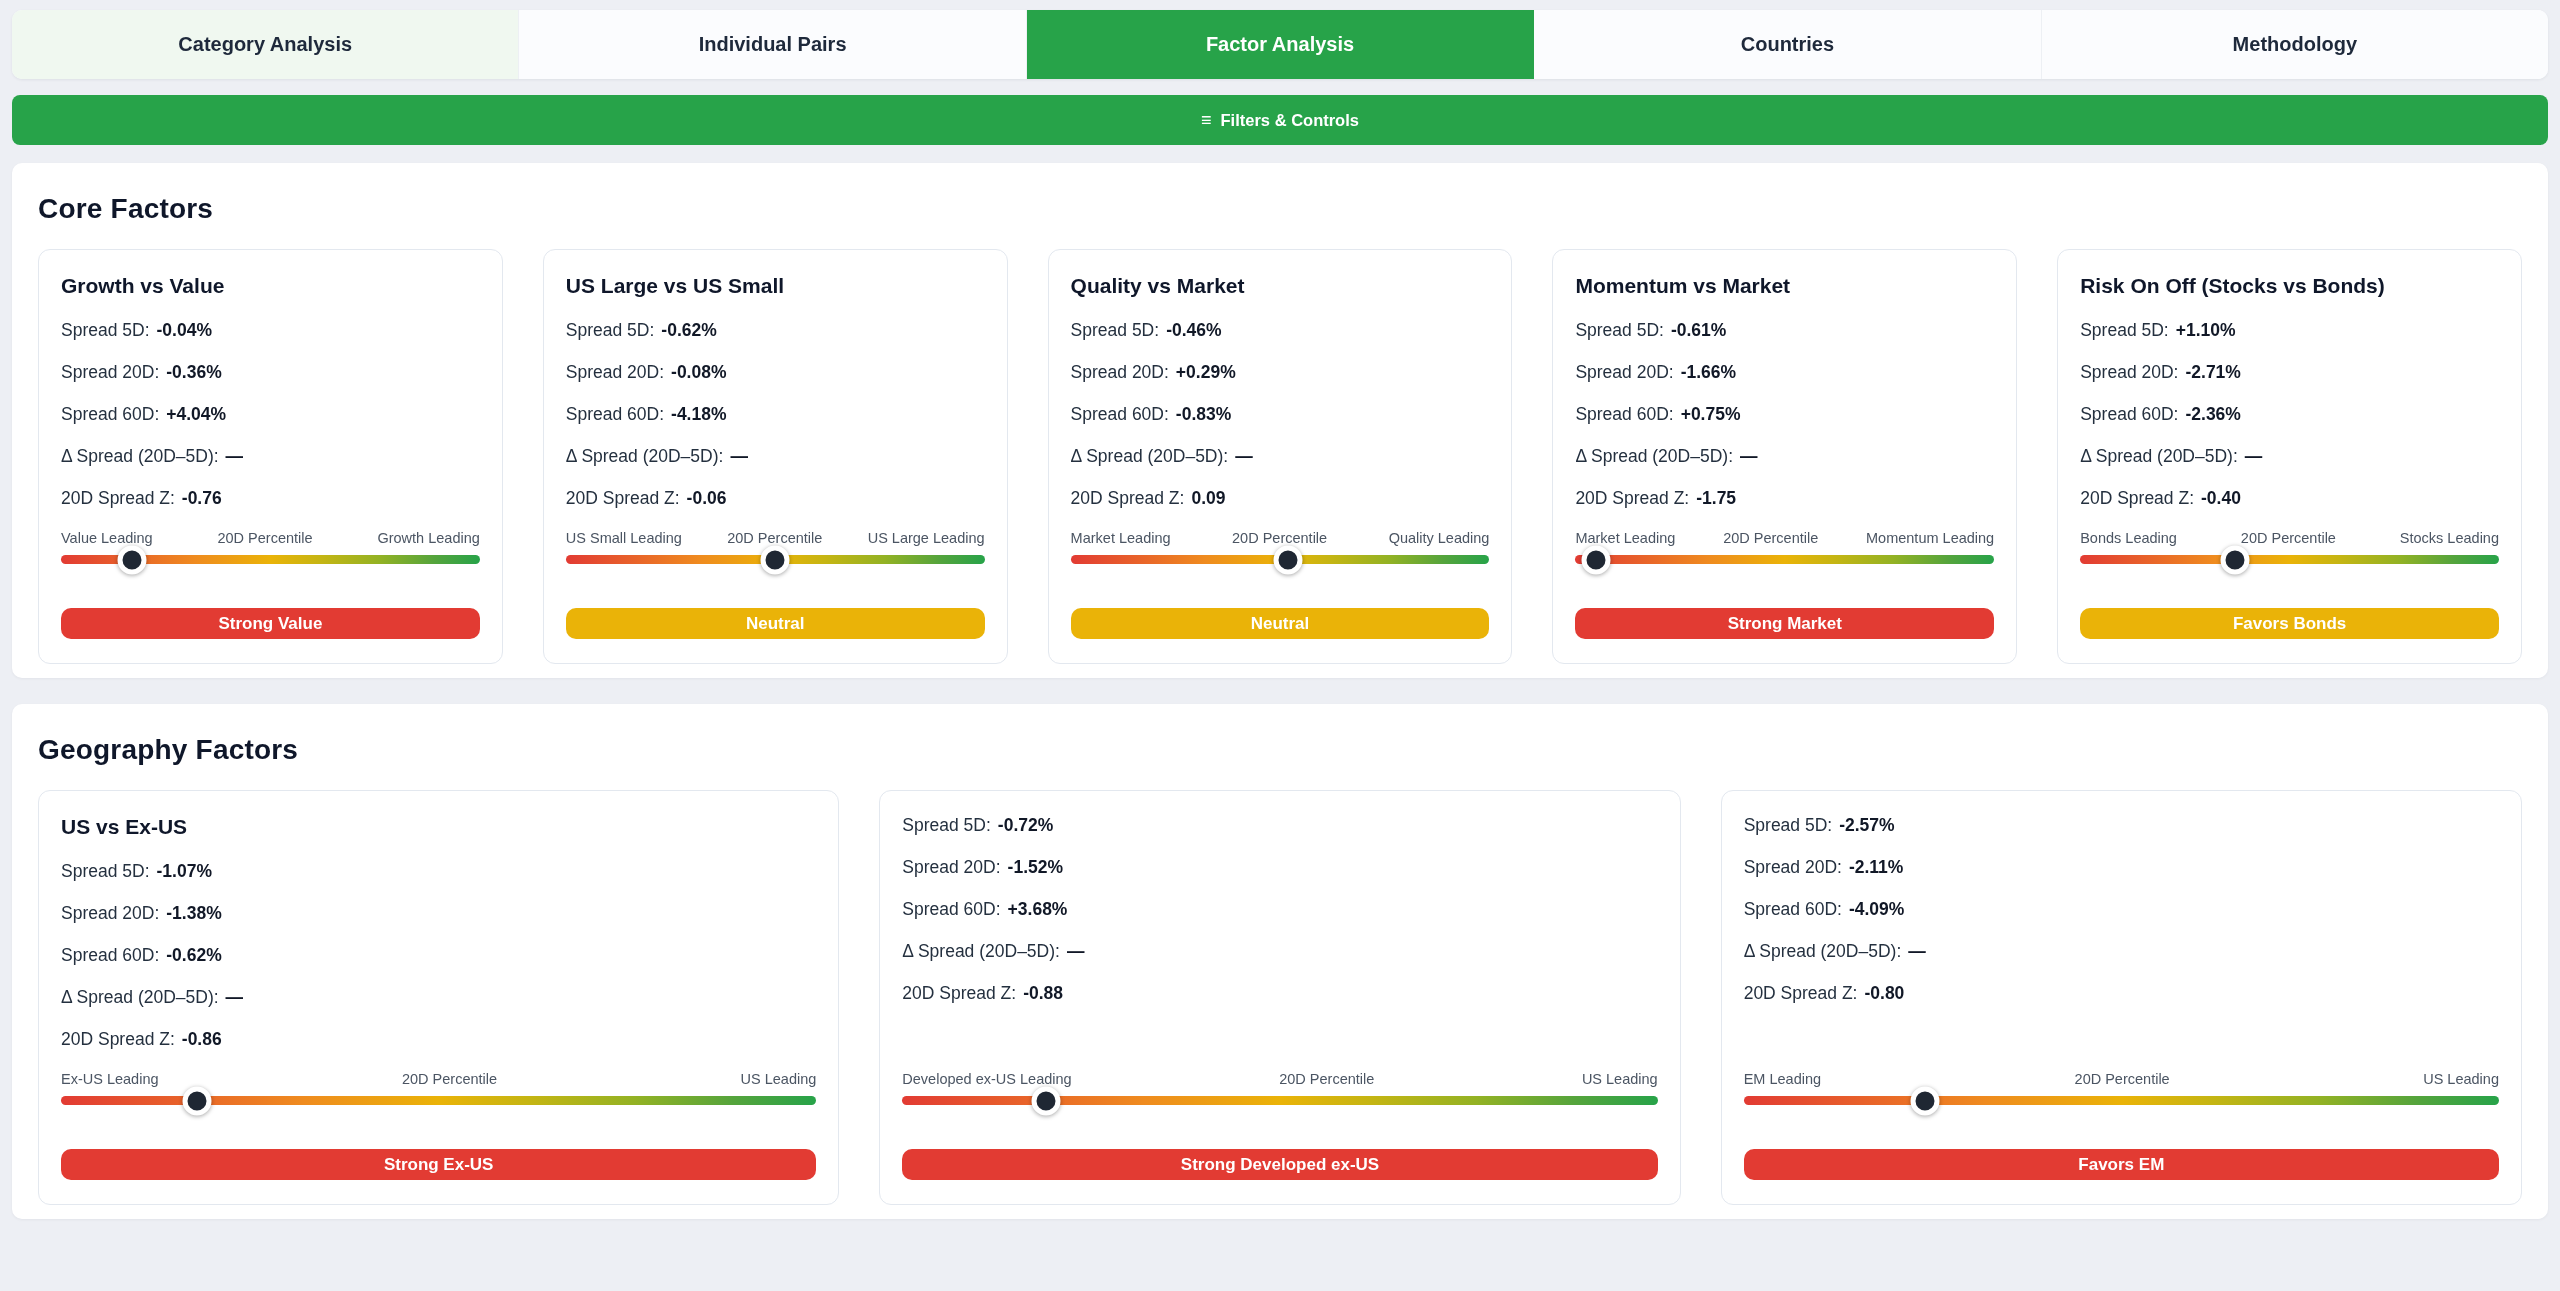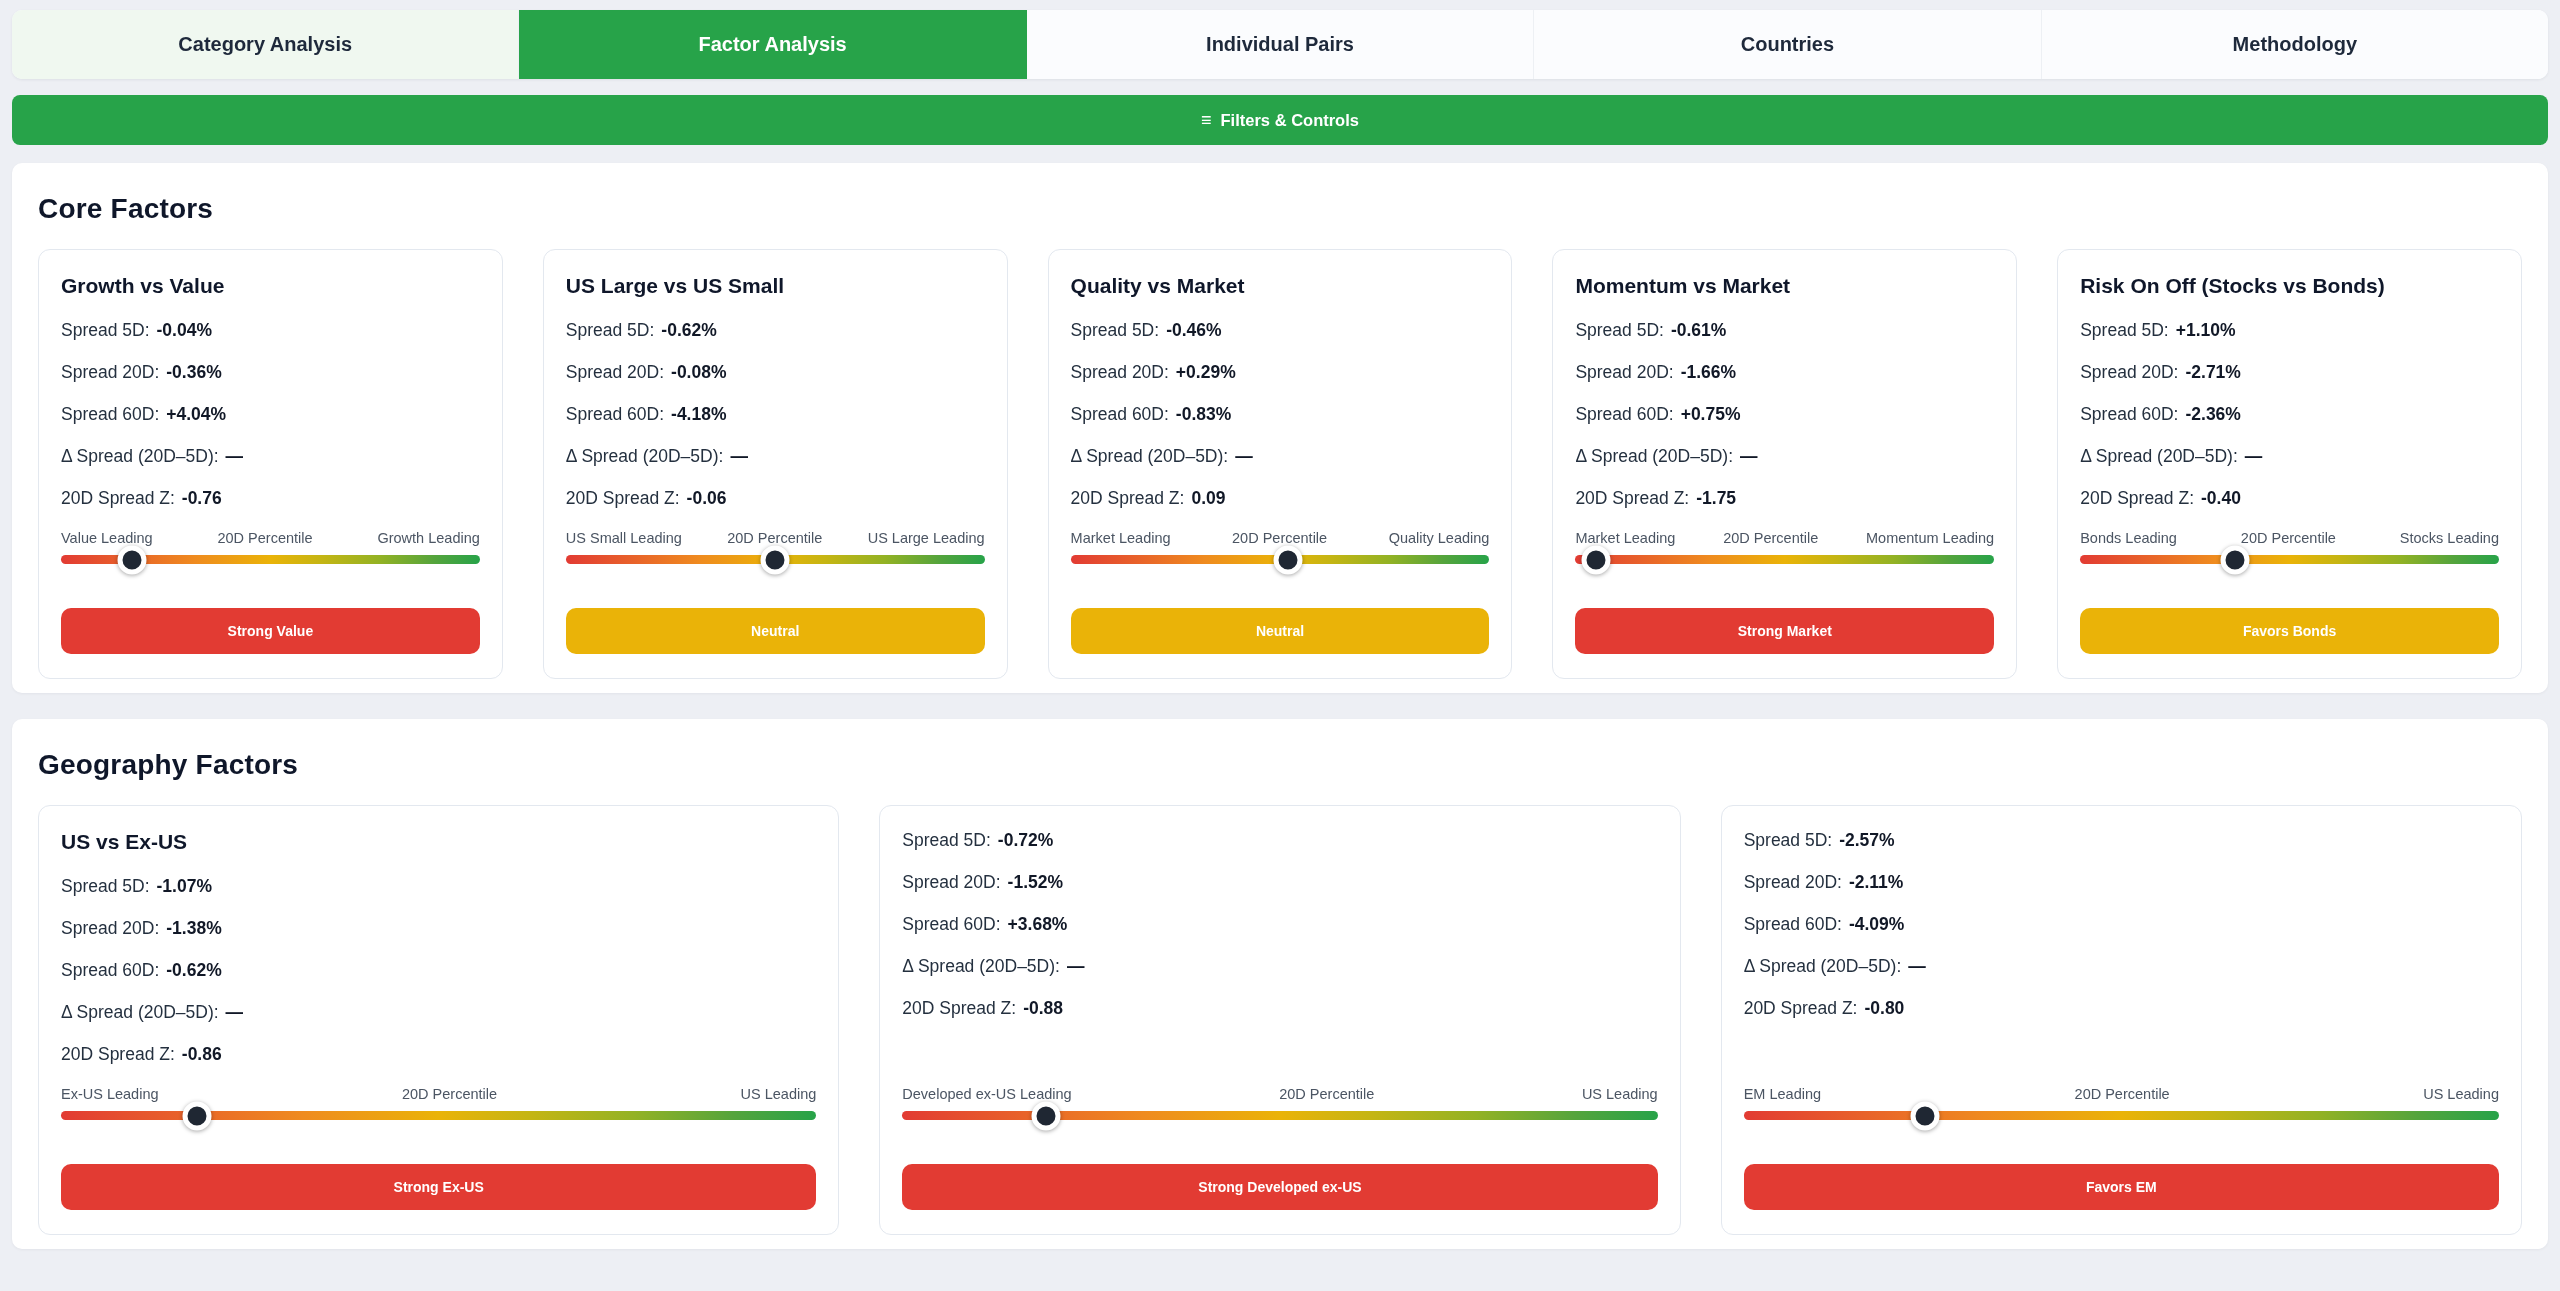--- a/index.html
+++ b/index.html
@@ -73,37 +73,37 @@
       #c5b513 62%,#93b224 76%,#55a43c 89%,#27a349 100%);
   }
   .knob{
     position:absolute;top:50%;transform:translate(-50%,-50%);
     width:19px;height:19px;border-radius:50%;
     background:#1f2733;border:5px solid #fff;box-sizing:content-box;
     box-shadow:0 1px 4px rgba(0,0,0,.35);cursor:grab;
   }
   
   .badge{
-    margin-top:44px;height:46px;border-radius:10px;
+    margin-top:44px;height:31px;border-radius:10px;
     display:flex;align-items:center;justify-content:center;
-    color:#fff;font-weight:700;font-size:14px;
+    color:#fff;font-weight:700;font-size:17px;
   }
 </style>
 </head>
 <body>
 
 <nav class="tabbar">
     <button class="tab tint">
     <span class="tab-label">Category Analysis</span>
   </button>
+    <button class="tab">
+    <span class="tab-label">Individual Pairs</span>
+  </button>
     <button class="tab active">
     <span class="tab-label">Factor Analysis</span>
-  </button>
-    <button class="tab">
-    <span class="tab-label">Individual Pairs</span>
   </button>
     <button class="tab">
     <span class="tab-label">Countries</span>
   </button>
     <button class="tab">
     <span class="tab-label">Methodology</span>
   </button>
   </nav>
 
 <button class="filters-bar">

